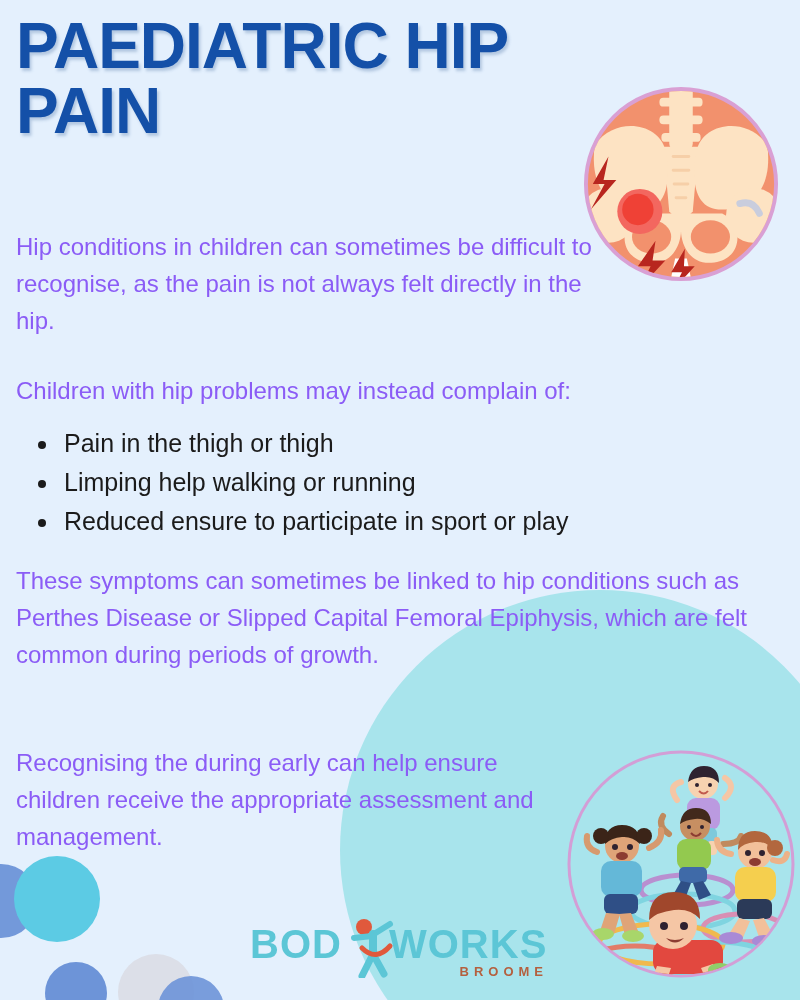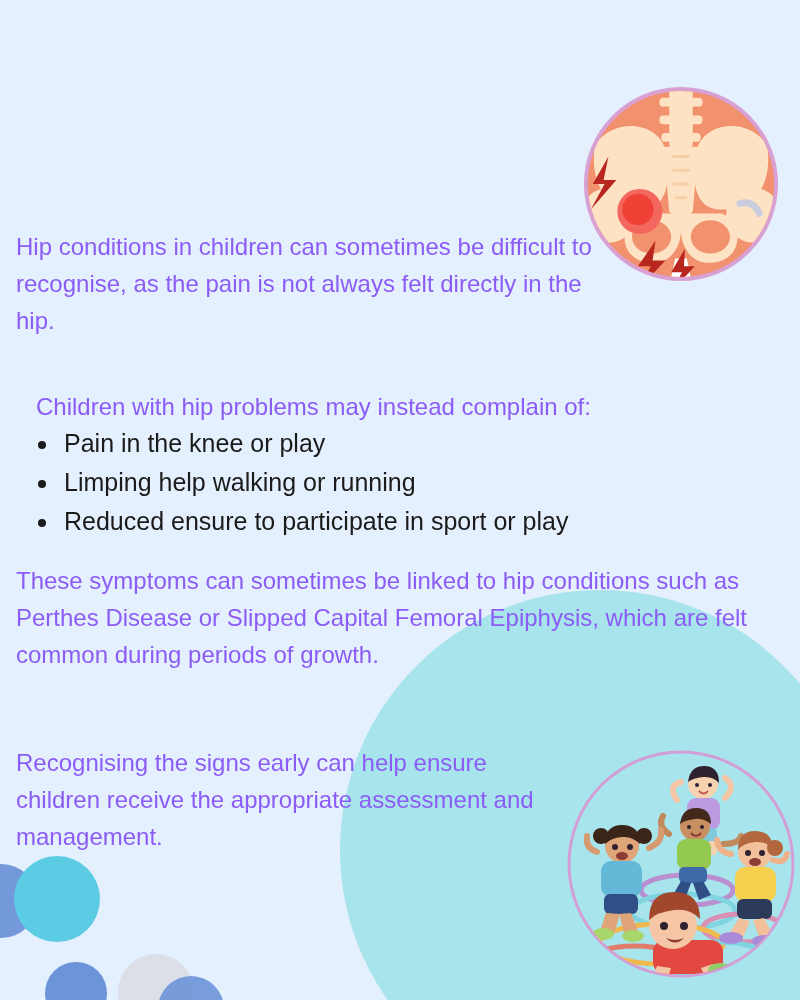--- a/index.html
+++ b/index.html
@@ -80,21 +80,21 @@
   .body-text {
     position: absolute;
     left: 16px;
     color: #8b5cf6;
     font-size: 24px;
     line-height: 1.55;
     margin: 0;
     font-weight: 400;
   }
   #para-intro { top: 228px; width: 580px; }
-  #lead-in    { top: 388px; width: 740px; margin-left: 20px; }
+  #lead-in    { top: 372px; width: 740px; }
   #para-conditions { top: 562px; width: 745px; }
   #para-closing    { top: 744px; width: 560px; }
 
   #symptom-list {
     position: absolute;
     left: 34px;
     top: 424px;
     margin: 0;
     padding: 0 0 0 26px;
     list-style: disc;
@@ -170,20 +170,21 @@
 
 <div id="poster">
 
   <div id="teal-arc"></div>
   <div class="deco" id="circle-blue-left"></div>
   <div class="deco" id="circle-cyan"></div>
   <div class="deco" id="circle-gray"></div>
   <div class="deco" id="circle-blue-overlap"></div>
   <div class="deco" id="circle-blue-small"></div>
 
+  <h1 id="title">PAEDIATRIC HIP PAIN</h1>
 
   <svg id="pelvis-figure" viewBox="0 0 200 200">
     <circle cx="100" cy="100" r="97" fill="#f2916d" stroke="#d9a0d4" stroke-width="4"></circle>
     <clipPath id="pelvisClip">
         <circle cx="100" cy="100" r="95"></circle>
       </clipPath>
     <g clip-path="url(#pelvisClip)">
 
       <rect x="88" y="-4" width="24" height="70" rx="7" fill="#fde3c3"></rect>
       <rect x="78" y="12" width="44" height="9" rx="4" fill="#fde3c3"></rect>
@@ -213,28 +214,28 @@
       <path d="M74 158 L56 184 L69 184 L58 206 L84 178 L71 178 Z" fill="#b8261f"></path>
       <path d="M104 166 L90 190 L101 190 L92 208 L114 184 L103 184 Z" fill="#b8261f"></path>
     </g>
   </svg>
 
   <p class="body-text" id="para-intro">Hip conditions in children can sometimes be difficult to recognise, as the pain is not always felt directly in the hip.</p>
 
   <p class="body-text" id="lead-in">Children with hip problems may instead complain of:</p>
 
   <ul id="symptom-list">
-    <li>Pain in the knee or play</li>
+    <li>Pain in the thigh or thigh</li>
     <li>Limping help walking or running</li>
     <li>Reduced ensure to participate in sport or play</li>
   </ul>
 
   <p class="body-text" id="para-conditions">These symptoms can sometimes be linked to hip conditions such as Perthes Disease or Slipped Capital Femoral Epiphysis, which are felt common during periods of growth.</p>
 
-  <p class="body-text" id="para-closing">Recognising the signs early can help ensure children receive the appropriate assessment and management.</p>
+  <p class="body-text" id="para-closing">Recognising the during early can help ensure children receive the appropriate assessment and management.</p>
 
   <svg id="children-figure" viewBox="0 0 232 232">
     <circle cx="116" cy="116" r="112" fill="#a8e4ec" stroke="#d39ed6" stroke-width="3"></circle>
     <clipPath id="kidsClip">
         <circle cx="116" cy="116" r="111"></circle>
       </clipPath>
     <g clip-path="url(#kidsClip)">
 
       <ellipse cx="122" cy="142" rx="46" ry="15" fill="none" stroke="#b98fd0" stroke-width="5"></ellipse>
       <ellipse cx="118" cy="163" rx="52" ry="17" fill="none" stroke="#7fd4e0" stroke-width="5"></ellipse>
@@ -313,14 +314,30 @@
         <circle cx="99" cy="178" r="4" fill="#2f2230"></circle>
         <circle cx="119" cy="178" r="4" fill="#2f2230"></circle>
         <path d="M101 190 q9 9 18 0 q-9 4 -18 0 Z" fill="#8c3c32"></path>
         <path d="M92 218 l-6 16 l14 4 l6 -18 Z" fill="#f5c6a5"></path>
         <path d="M148 216 l10 16 l-14 6 l-8 -18 Z" fill="#f5c6a5"></path>
         <ellipse cx="155" cy="222" rx="12" ry="7" fill="#8fce6a"></ellipse>
       </g>
     </g>
   </svg>
 
+  <div id="logo">
+    <div id="logo-inner">
+      <span class="logo-word" id="logo-bod">BOD</span>
+      <svg id="logo-figure" viewBox="0 0 56 62">
+        <circle cx="18" cy="11" r="8" fill="#e0593c"></circle>
+        <path d="M28 18 L44 8" stroke="#5cc6d6" stroke-width="6" stroke-linecap="round"></path>
+        <path d="M26 20 L8 22" stroke="#5cc6d6" stroke-width="6" stroke-linecap="round"></path>
+        <path d="M27 18 L27 40" stroke="#5cc6d6" stroke-width="8" stroke-linecap="round"></path>
+        <path d="M27 38 L16 60" stroke="#5cc6d6" stroke-width="7" stroke-linecap="round"></path>
+        <path d="M27 38 L38 58" stroke="#5cc6d6" stroke-width="7" stroke-linecap="round"></path>
+        <path d="M16 32 q14 14 28 -2" stroke="#e0593c" stroke-width="5" fill="none" stroke-linecap="round"></path>
+      </svg>
+      <span class="logo-word" id="logo-works">WORKS</span>
+      <span id="logo-sub">BROOME</span>
+    </div>
+  </div>
 
 </div>
 
 </body></html>

